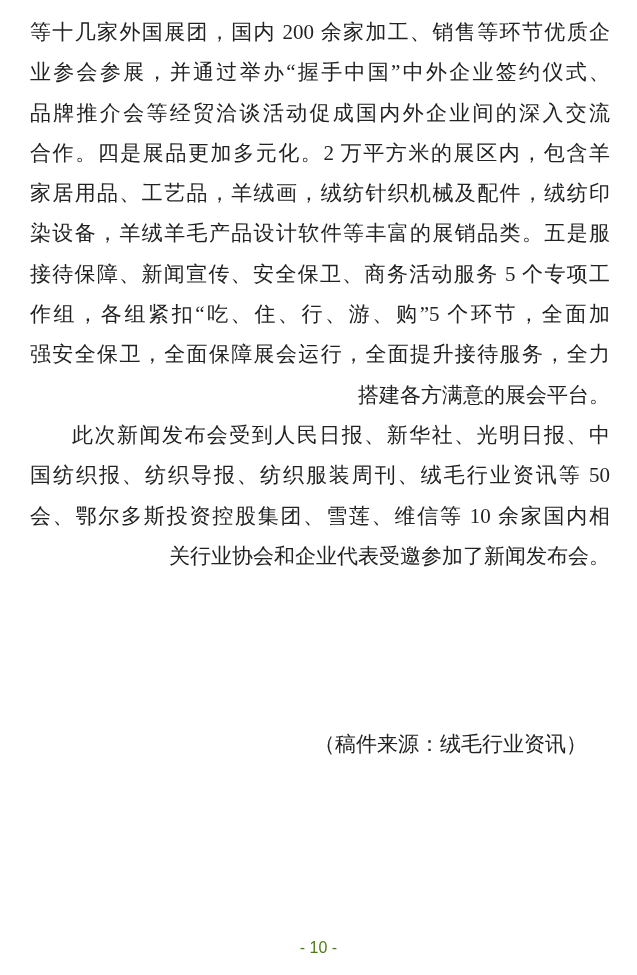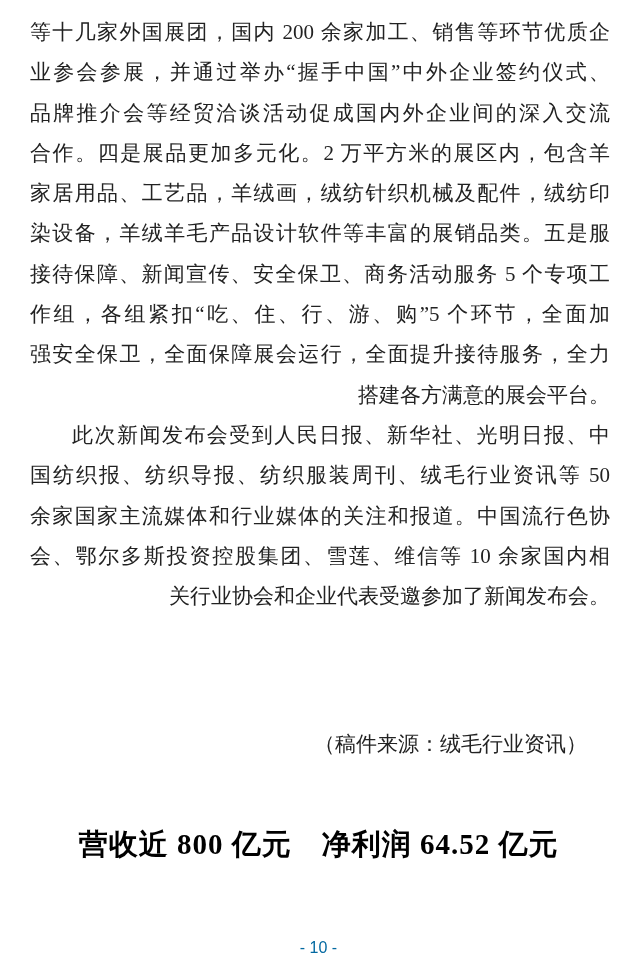--- a/index.html
+++ b/index.html
@@ -62,21 +62,21 @@
     letter-spacing: 1px;
   }
   .page-number {
     position: absolute;
     top: 938px;
     left: 0;
     right: 0;
     text-align: center;
     font-size: 16px;
     line-height: 20px;
-    color: #0369a1;
+    color: #4d7c0f;
     font-family: "Liberation Sans", "DejaVu Sans", sans-serif;
   }
 </style>
 </head>
 <body>
 
 <div class="page">
 
   <div class="body-text">
     <div class="line">等十几家外国展团，国内 200 余家加工、销售等环节优质企</div>
@@ -84,24 +84,22 @@
     <div class="line">品牌推介会等经贸洽谈活动促成国内外企业间的深入交流</div>
     <div class="line">合作。四是展品更加多元化。2 万平方米的展区内，包含羊</div>
     <div class="line">家居用品、工艺品，羊绒画，绒纺针织机械及配件，绒纺印</div>
     <div class="line">染设备，羊绒羊毛产品设计软件等丰富的展销品类。五是服</div>
     <div class="line">接待保障、新闻宣传、安全保卫、商务活动服务 5 个专项工</div>
     <div class="line">作组，各组紧扣“吃、住、行、游、购”5 个环节，全面加</div>
     <div class="line">强安全保卫，全面保障展会运行，全面提升接待服务，全力</div>
     <div class="line end">搭建各方满意的展会平台。</div>
     <div class="line indent">此次新闻发布会受到人民日报、新华社、光明日报、中</div>
     <div class="line">国纺织报、纺织导报、纺织服装周刊、绒毛行业资讯等 50</div>
-    <div class="line">余家国家主流媒体和行业媒体的关注和报道。中国流行色协</div>
     <div class="line">会、鄂尔多斯投资控股集团、雪莲、维信等 10 余家国内相</div>
     <div class="line end">关行业协会和企业代表受邀参加了新闻发布会。</div>
   </div>
 
   <div class="source">（稿件来源：绒毛行业资讯）</div>
 
-  <h1 class="heading">营收近 800 亿元　净利润 64.52 亿元</h1>
 
   <div class="page-number">- 10 -</div>
 
 </div>
 
 </body></html>

